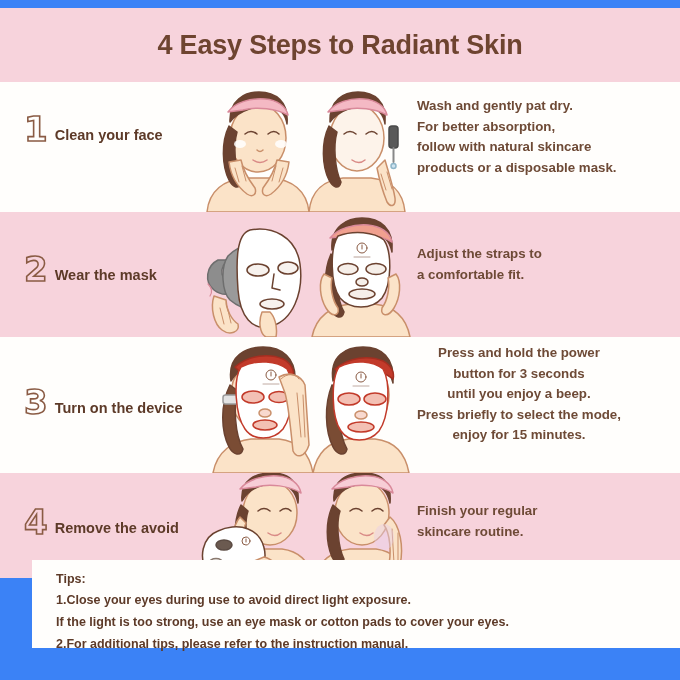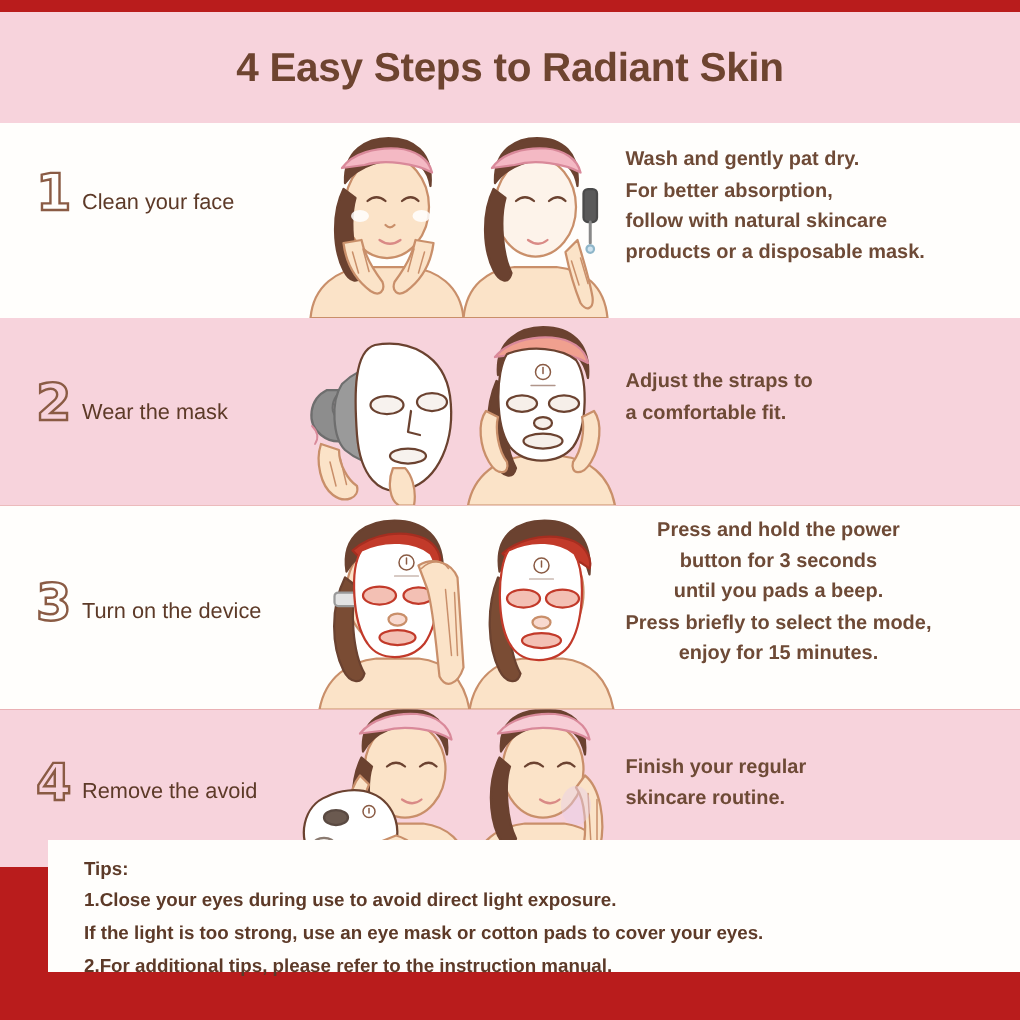--- a/index.html
+++ b/index.html
@@ -1,21 +1,21 @@
 <!DOCTYPE html>
 <html><head>
 <meta charset="utf-8">
 <style>
   html,body{margin:0;padding:0;}
   body{
     width:680px;height:680px;overflow:hidden;
     background:#fdfcfa;
     font-family:"Liberation Sans", sans-serif;
   }
-  .page{position:relative;width:680px;height:680px;background:#b91c1c;}
+  .page{position:relative;width:680px;height:680px;background:#3b82f6;}
 
   
   .header{
     position:absolute;left:0;top:8px;width:680px;height:74px;
     background:#f7d3dc;
     display:flex;align-items:center;justify-content:center;
   }
   .header-title{
     font-size:27px;font-weight:bold;color:#6e4430;
     letter-spacing:-0.2px;white-space:nowrap;
@@ -42,21 +42,21 @@
     font-family:"DejaVu Sans", sans-serif;
   }
   .step-num::after{
     content:attr(data-ghost);
     position:absolute;left:4px;top:3px;
     color:transparent;
     -webkit-text-stroke:1.4px #b08a74;
     z-index:-1;
   }
   .step-title{
-    font-size:14.5px;font-weight:normal;color:#5d3a28;white-space:nowrap;margin-top:12px;
+    font-size:14.5px;font-weight:bold;color:#5d3a28;white-space:nowrap;margin-top:12px;
   }
 
   .step-text{
     position:absolute;left:417px;
     font-size:13.3px;font-weight:bold;color:#6e4a36;
     line-height:20.5px;
   }
   .step-text div{white-space:nowrap;}
 
   
@@ -225,21 +225,21 @@
           <ellipse cx="64" cy="62" rx="11" ry="6" fill="#f3c0b4" stroke="#c23a2a"></ellipse>
           <ellipse cx="50" cy="78" rx="6" ry="4" fill="#f8d9cf" stroke="#c98f6a"></ellipse>
           <ellipse cx="50" cy="90" rx="13" ry="5" fill="#f3c0b4" stroke="#c23a2a"></ellipse>
         </g>
       </svg>
     </div>
 
     <div class="step-text" style="top:6px;text-align:center;">
       <div>Press and hold the power</div>
       <div>button for 3 seconds</div>
-      <div>until you pads a beep.</div>
+      <div>until you enjoy a beep.</div>
       <div>Press briefly to select the mode,</div>
       <div>enjoy for 15 minutes.</div>
     </div>
   </div>
 
   <div class="row pink row-4">
     <div class="step-label" style="left:24px;top:32px;">
       <span class="step-num" data-ghost="4">4</span>
       <span class="step-title">Remove the avoid</span>
     </div>

